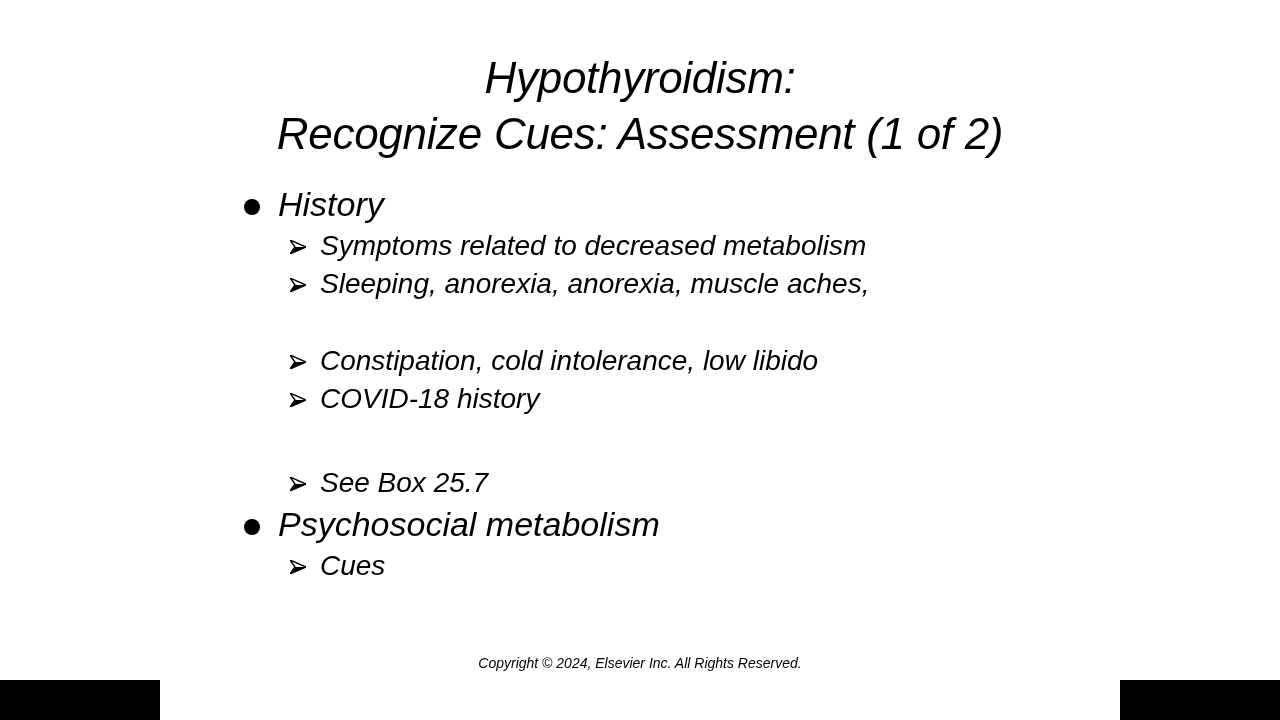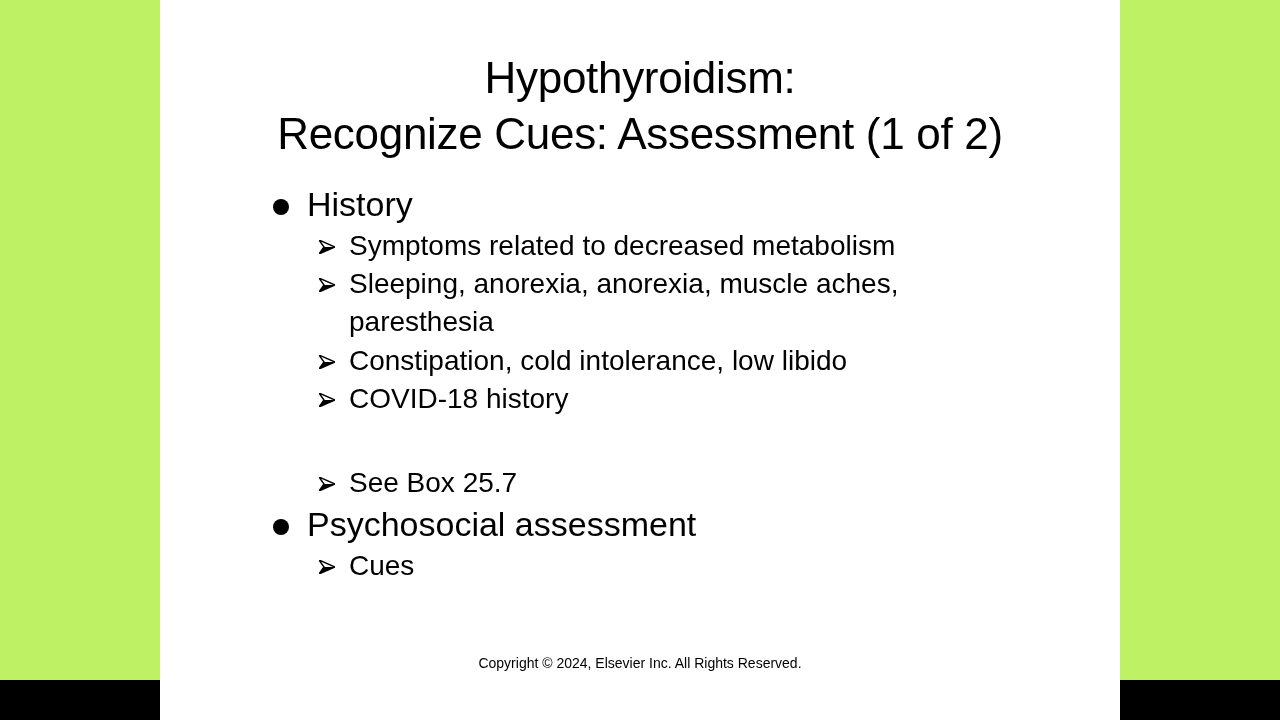--- a/index.html
+++ b/index.html
@@ -7,21 +7,22 @@
       padding: 0;
       width: 1280px;
       height: 720px;
       background: #000000;
       overflow: hidden;
     }
     .stage {
       position: relative;
       width: 1280px;
       height: 680px;
-      background: #bef264;
+      background: #ffffff;
+      font-style: italic;
     }
     .slide {
       position: absolute;
       left: 160px;
       top: 0;
       width: 960px;
       height: 720px;
       background: #ffffff;
       font-family: "Liberation Sans", sans-serif;
       color: #000000;
@@ -36,21 +37,20 @@
       line-height: 56px;
       letter-spacing: -0.3px;
     }
     .title-line { display: block; }
     .body {
       position: absolute;
       left: 0;
       top: 0;
       width: 960px;
       height: 720px;
-      margin-left: 29px;
     }
     .l1 {
       position: absolute;
       left: 118px;
       font-size: 34px;
       line-height: 40px;
       white-space: nowrap;
     }
     .l1 .dot {
       position: absolute;
@@ -123,21 +123,20 @@
 
       <div class="l2" style="top:265px;">
         <span class="arrow">
           <svg width="16" height="14" viewBox="0 0 16 14">
               <path d="M0 0 L16 7 L0 14 L5 7 Z" fill="none" stroke="#000" stroke-width="1.4"></path>
               <path d="M0 14 L16 7 L5 7 Z" fill="#000"></path>
             </svg>
         </span>
         <span>Sleeping, anorexia, anorexia, muscle aches,</span>
       </div>
-      <div class="cont" style="top:303px;">paresthesia</div>
 
       <div class="l2" style="top:342px;">
         <span class="arrow">
           <svg width="16" height="14" viewBox="0 0 16 14">
               <path d="M0 0 L16 7 L0 14 L5 7 Z" fill="none" stroke="#000" stroke-width="1.4"></path>
               <path d="M0 14 L16 7 L5 7 Z" fill="#000"></path>
             </svg>
         </span>
         <span>Constipation, cold intolerance, low libido</span>
       </div>
@@ -158,21 +157,21 @@
           <svg width="16" height="14" viewBox="0 0 16 14">
               <path d="M0 0 L16 7 L0 14 L5 7 Z" fill="none" stroke="#000" stroke-width="1.4"></path>
               <path d="M0 14 L16 7 L5 7 Z" fill="#000"></path>
             </svg>
         </span>
         <span>See Box 25.7</span>
       </div>
 
       <div class="l1" style="top:504px;">
         <span class="dot"></span>
-        <span>Psychosocial assessment</span>
+        <span>Psychosocial metabolism</span>
       </div>
 
       <div class="l2" style="top:547px;">
         <span class="arrow">
           <svg width="16" height="14" viewBox="0 0 16 14">
               <path d="M0 0 L16 7 L0 14 L5 7 Z" fill="none" stroke="#000" stroke-width="1.4"></path>
               <path d="M0 14 L16 7 L5 7 Z" fill="#000"></path>
             </svg>
         </span>
         <span>Cues</span>

